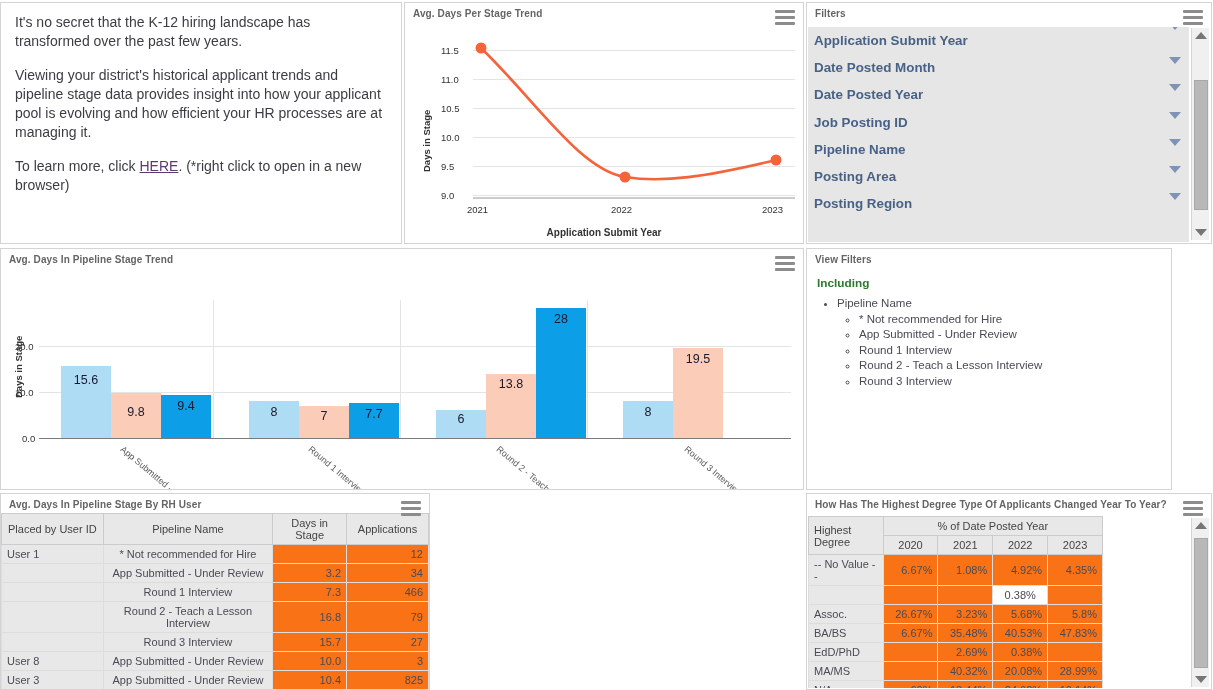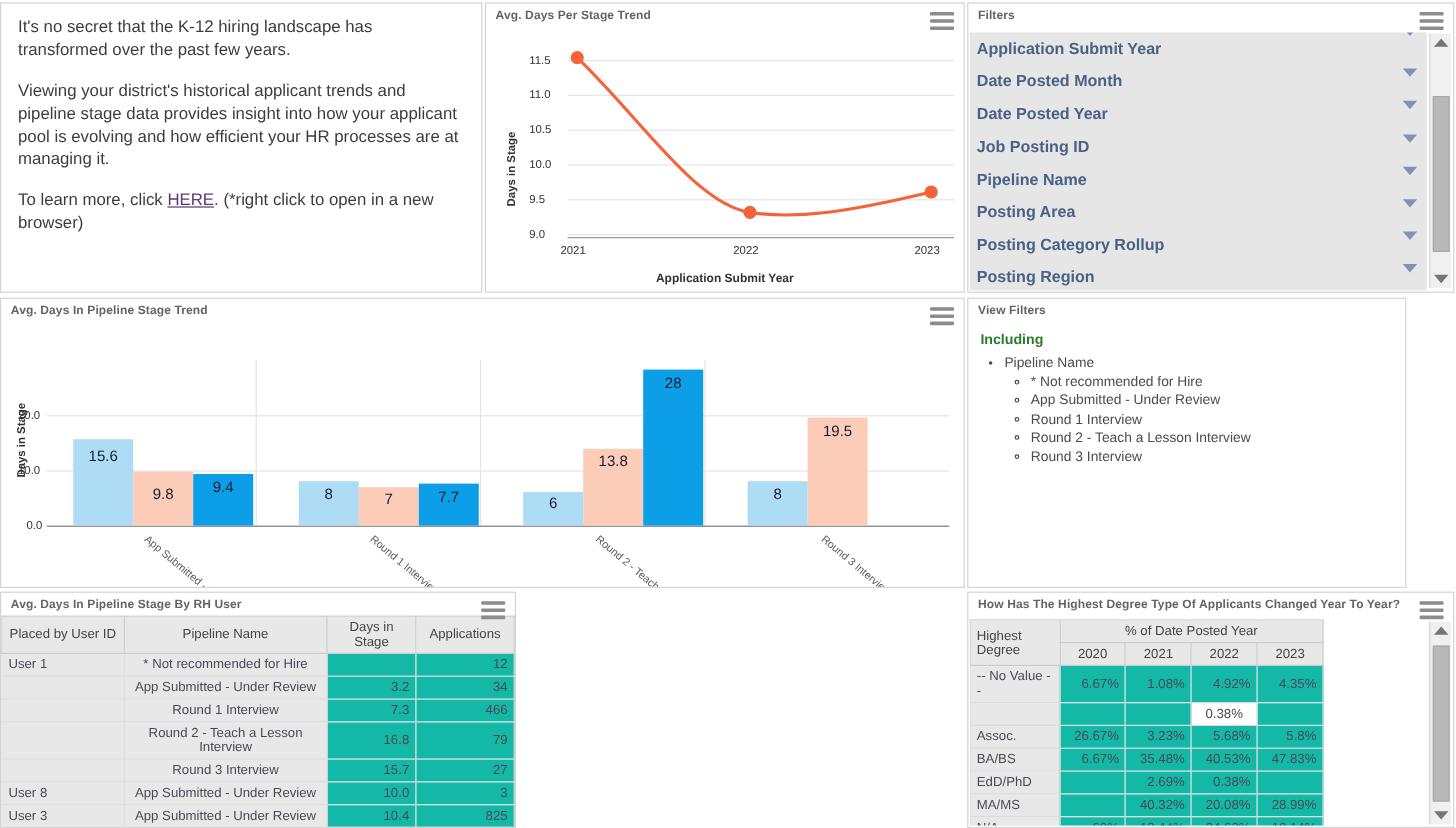--- a/index.html
+++ b/index.html
@@ -160,21 +160,21 @@
     padding: 3px 5px;
     text-align: center;
   }
   table.grid td {
     border: 1px solid #ddd;
     padding: 3px 5px;
     color: #4a4a55;
     height: 19px;
   }
   td.k { background: #e8e8e8; text-align: left; }
-  td.v { background: #14b8a6; text-align: right; }
+  td.v { background: #f97316; text-align: right; }
   td.vc { background: #ffffff; text-align: center; }
 
   
   #degree-panel { left: 806px; top: 493px; width: 406px; height: 197px; }
   .deg-wrap { position: absolute; top: 22px; left: 1px; right: 22px; bottom: 1px; overflow: hidden; }
 </style>
 </head>
 <body>
 
 <div class="dash">
@@ -250,24 +250,20 @@
       <div class="filter-item">
         <span>Job Posting ID</span>
         <span class="caret"></span>
       </div>
       <div class="filter-item">
         <span>Pipeline Name</span>
         <span class="caret"></span>
       </div>
       <div class="filter-item">
         <span>Posting Area</span>
-        <span class="caret"></span>
-      </div>
-      <div class="filter-item">
-        <span>Posting Category Rollup</span>
         <span class="caret"></span>
       </div>
       <div class="filter-item">
         <span>Posting Region</span>
         <span class="caret"></span>
       </div>
     </div>
     <div class="vscroll">
       <div class="arrow-up"></div>
       <div class="thumb" style="top:52px; height:130px;"></div>

